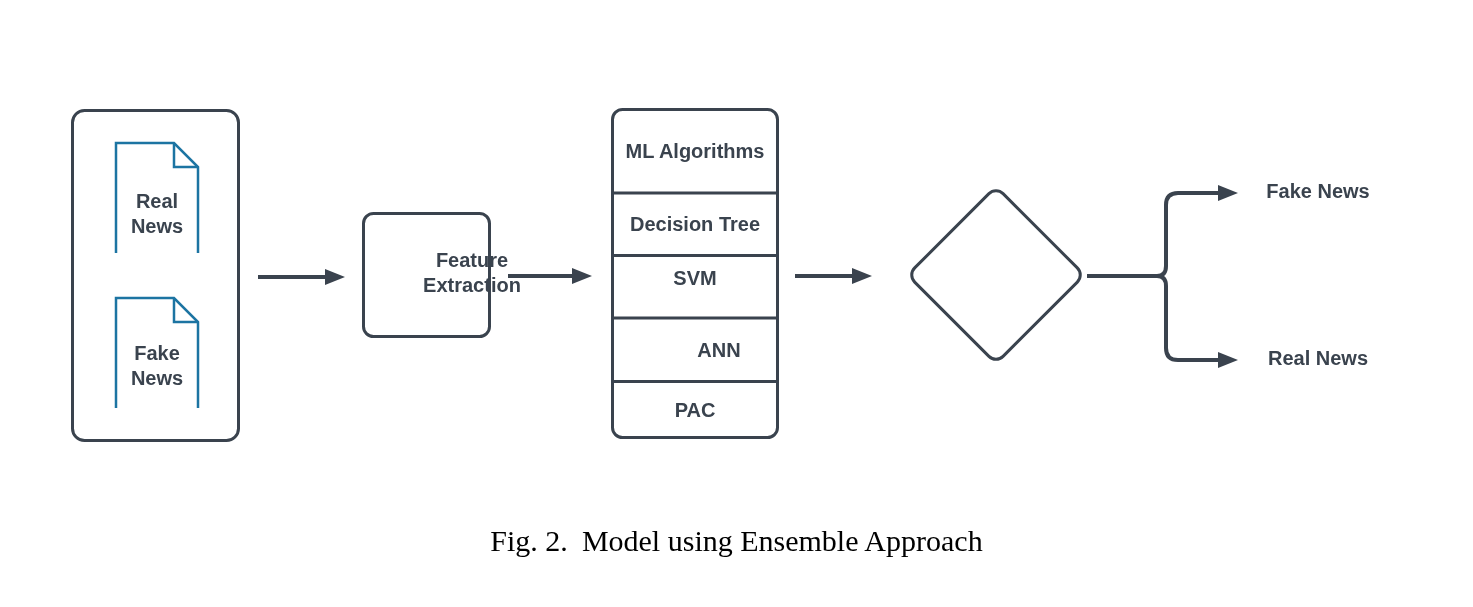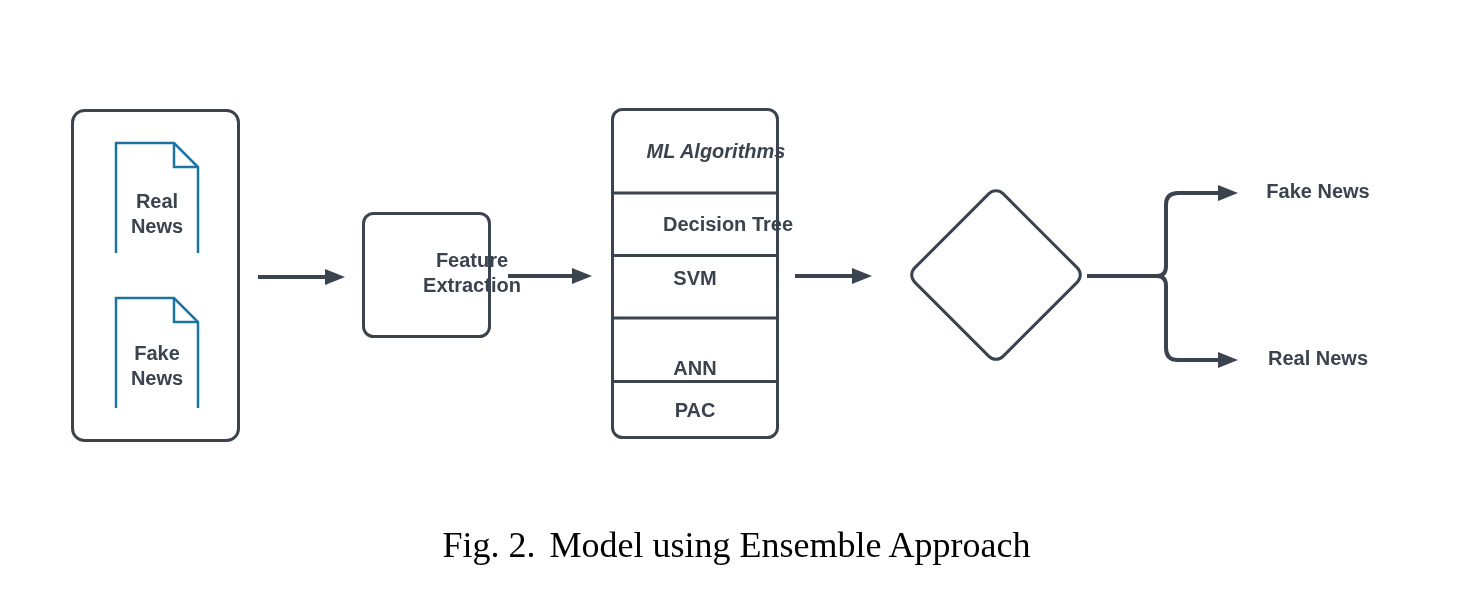--- a/index.html
+++ b/index.html
@@ -55,21 +55,21 @@
     text-align: center;
   }
   .nowrap { white-space: nowrap; }
   .caption {
     position: absolute;
     left: 0;
     top: 524px;
     width: 1473px;
     text-align: center;
     font-family: "Liberation Serif", serif;
-    font-size: 36px;
+    font-size: 30px;
     color: #000000;
   }
   .caption .fig-label { margin-right: 14px; }
 </style>
 </head>
 <body>
 
 <div class="canvas">
 
   <svg class="diagram-svg" width="1473" height="607" viewBox="0 0 1473 607">
@@ -124,24 +124,24 @@
       <polygon class="arrow-head" points="1218,352 1218,368 1238,360"></polygon>
     </g>
   </svg>
 
   <div class="lbl" style="left:157px; top:214px; width:72px;">Real News</div>
 
   <div class="lbl" style="left:157px; top:366px; width:72px;">Fake News</div>
 
   <div class="lbl" style="left:427px; top:273px; width:112px;margin-left:45px;">Feature Extraction</div>
 
-  <div class="lbl nowrap" style="left:716px; top:151px;font-style:italic;">ML Algorithms</div>
-  <div class="lbl nowrap" style="left:695px; top:224px;margin-left:33px;">Decision Tree</div>
+  <div class="lbl nowrap" style="left:695px; top:151px;">ML Algorithms</div>
+  <div class="lbl nowrap" style="left:695px; top:224px;">Decision Tree</div>
   <div class="lbl nowrap" style="left:695px; top:278px;">SVM</div>
-  <div class="lbl nowrap" style="left:695px; top:350px;margin-top:18px;">ANN</div>
+  <div class="lbl nowrap" style="left:719px; top:350px;">ANN</div>
   <div class="lbl nowrap" style="left:695px; top:410px;">PAC</div>
 
 
   <div class="lbl nowrap" style="left:1318px; top:191px;">Fake News</div>
   <div class="lbl nowrap" style="left:1318px; top:358px;">Real News</div>
 
   <div class="caption">
     <span class="fig-label">Fig. 2.</span><span>Model using Ensemble Approach</span>
   </div>
 

